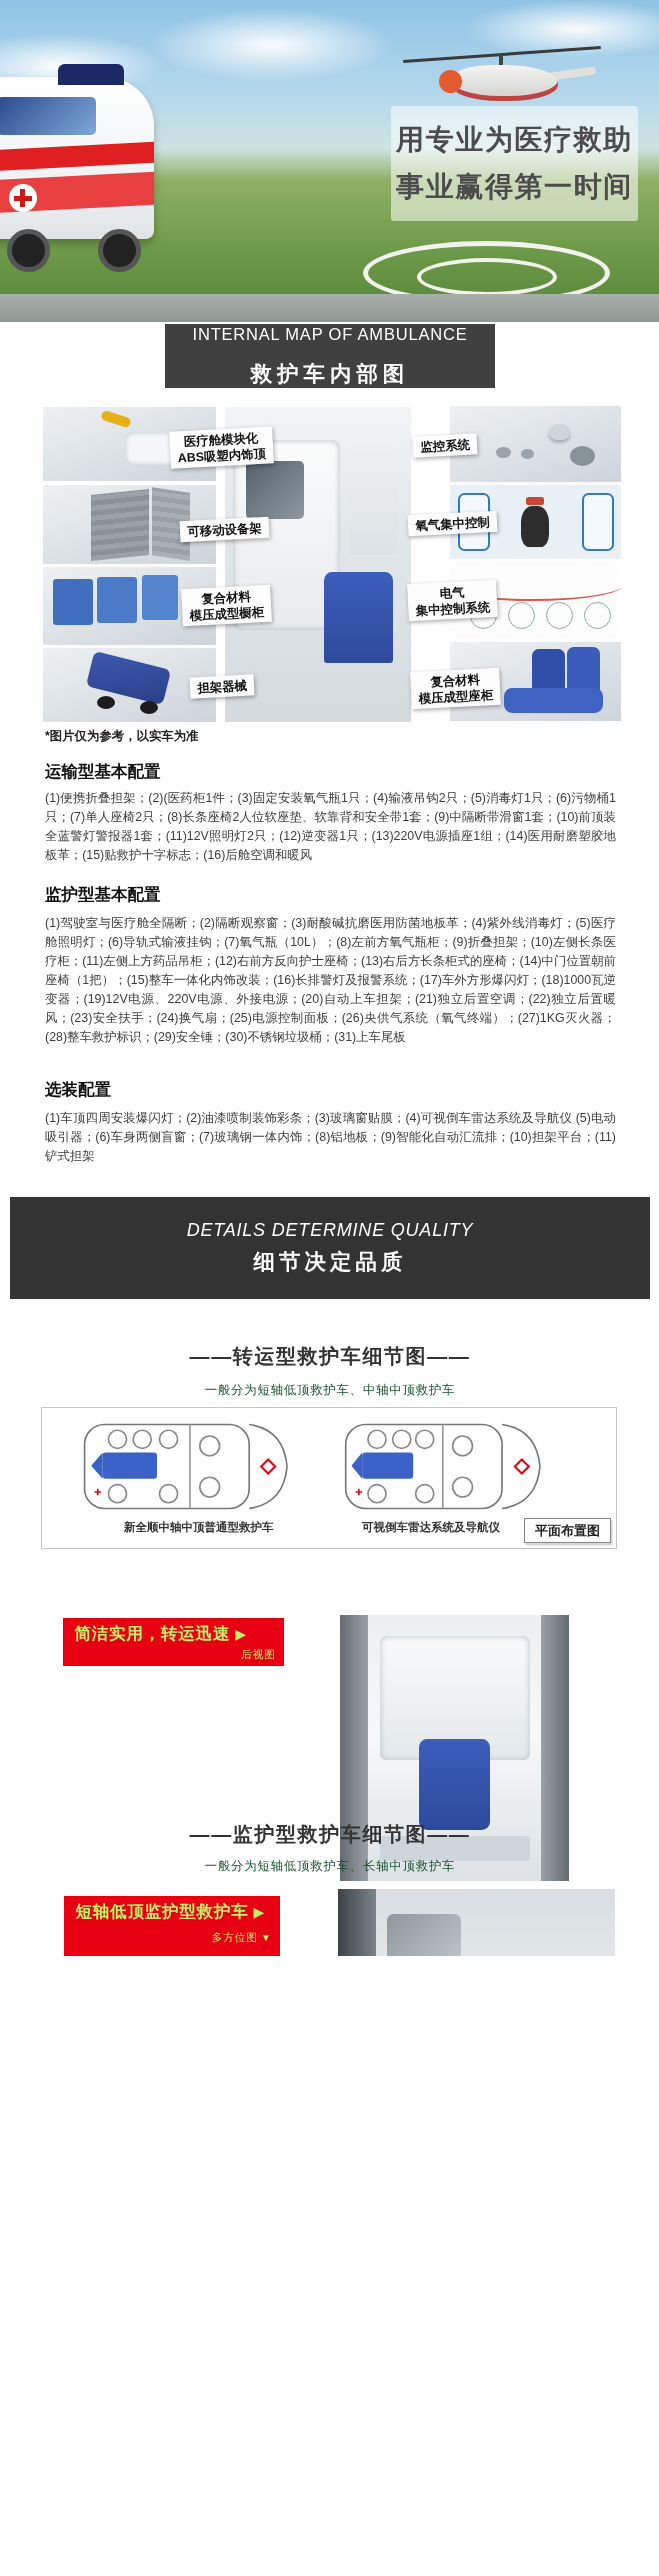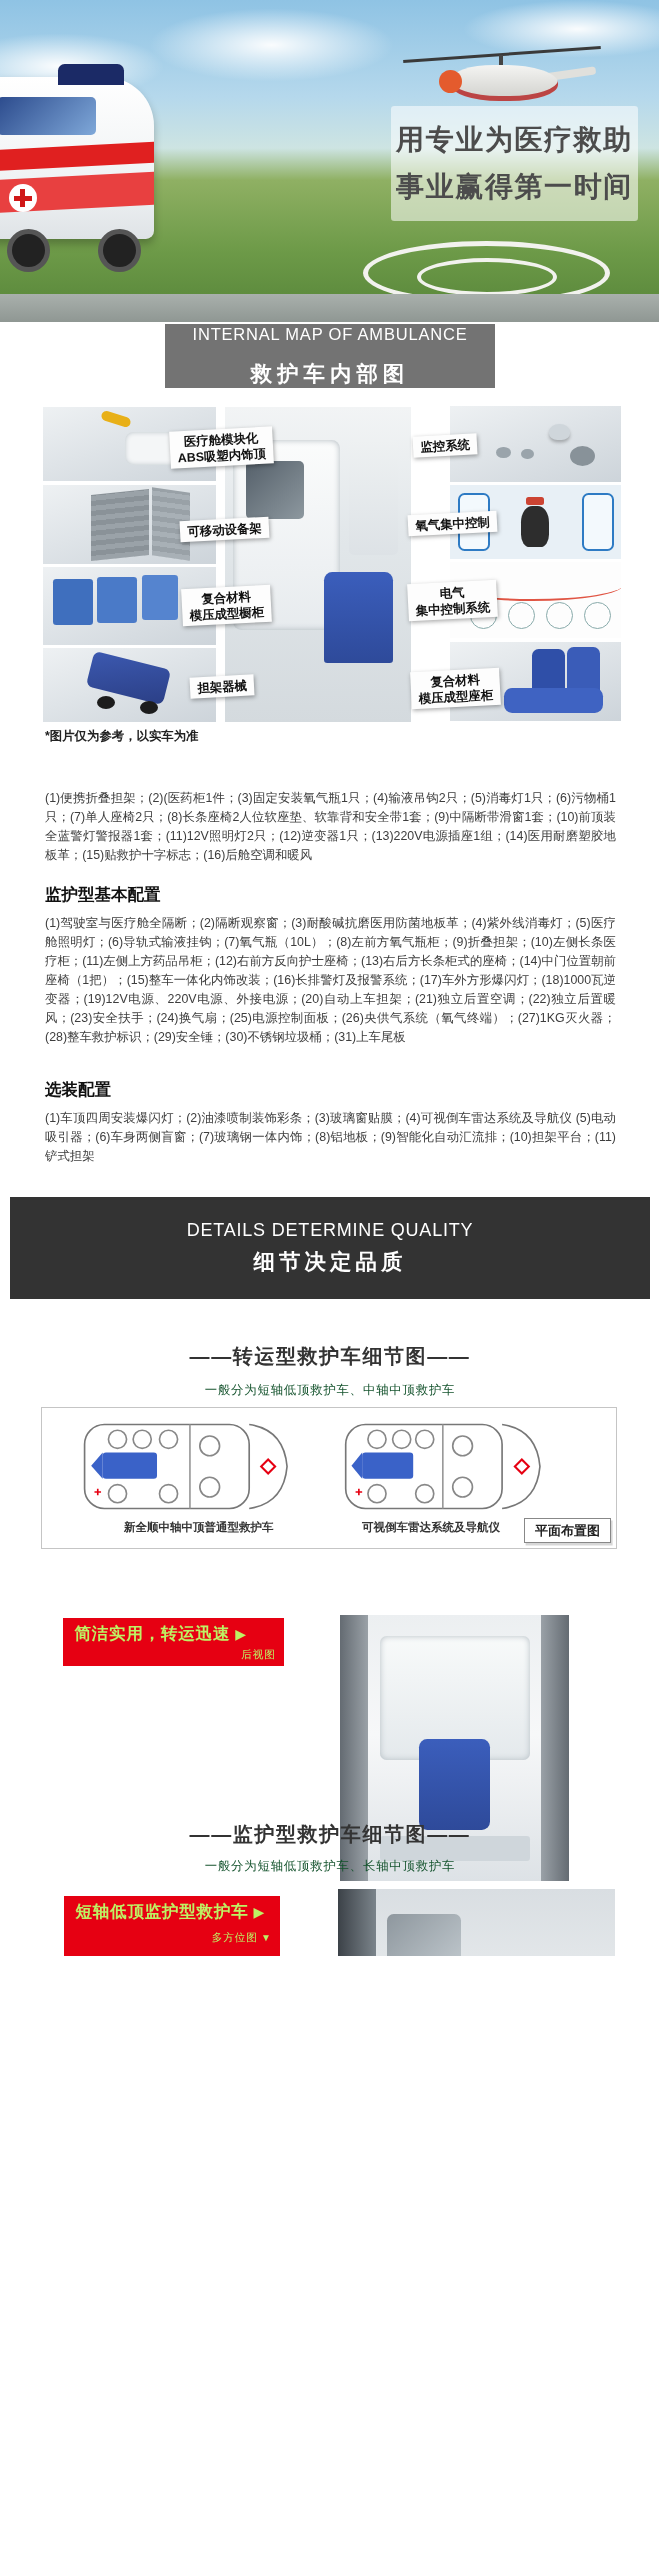--- a/index.html
+++ b/index.html
@@ -29,41 +29,41 @@
   .amb-wheel{position:absolute;bottom:0;width:43px;height:43px;background:#222;border-radius:50%;border:5px solid #555;box-sizing:border-box;}
   
   .heli{position:absolute;left:403px;top:45px;width:198px;height:74px;}
   .heli-rotor{position:absolute;left:0;top:8.2px;width:198px;height:3.3px;background:#3a3a3a;transform:rotate(-4deg);}
   .heli-mast{position:absolute;left:96px;top:10px;width:4.1px;height:11.5px;background:#444;}
   .heli-body{position:absolute;left:48px;top:20px;width:107px;height:36px;background:linear-gradient(180deg,#f4f4f2,#cfcfcb);border-radius:40% 50% 45% 45%;box-shadow:inset 0 -5px 0 #b44;}
   .heli-tail{position:absolute;left:140px;top:25px;width:53px;height:8.2px;background:#e0e0dc;transform:rotate(-8deg);border-radius:3.3px;}
   .heli-nose{position:absolute;left:36px;top:25px;width:23px;height:23px;background:#e45b2d;border-radius:50%;}
 
   
-  .banner-red{position:absolute;left:165px;top:324px;width:330px;height:64px;background:#737373;color:#fff;
+  .banner-red{position:absolute;left:165px;top:324px;width:330px;height:64px;background:#404040;color:#fff;
               display:flex;flex-direction:column;justify-content:center;align-items:center;gap:15px;}
   .banner-red .en{font-size:16.5px;letter-spacing:0.8px;}
   .banner-red .zh{font-size:21.4px;font-weight:bold;letter-spacing:5px;}
 
   
   .collage{position:absolute;left:40px;top:404px;width:584px;height:328px;}
   .photo{position:absolute;overflow:hidden;background:linear-gradient(160deg,#eef1f3 0%,#dfe4e8 45%,#cdd4da 100%);}
   .tag{position:absolute;background:#fdfdfd;box-shadow:0.8px 1.6px 4.1px rgba(0,0,0,.35);padding:2.5px 7.4px;
        font-size:12.4px;font-weight:bold;color:#111;text-align:center;line-height:1.3;transform:rotate(-3deg);white-space:nowrap;z-index:5;}
   .tag span{display:block;}
   .tag span:empty{display:none;}
   .note{position:absolute;left:45px;top:728px;font-size:12.4px;font-weight:bold;color:#222;}
 
   
   .cfg-h{position:absolute;left:45px;width:569px;font-size:16.5px;font-weight:bold;color:#111;}
   .cfg-b{position:absolute;left:45px;width:571px;font-size:12.4px;line-height:19px;color:#3d3d3d;text-align:justify;}
 
   
   .banner-dark{position:absolute;background:#333333;color:#fff;display:flex;flex-direction:column;justify-content:center;align-items:center;gap:6.6px;}
-  .banner-dark .en{font-size:18px;letter-spacing:0.8px;}
+  .banner-dark .en{font-size:18px;letter-spacing:0.8px;font-style:italic;}
   .banner-dark .zh{font-size:21.4px;font-weight:bold;letter-spacing:4.1px;}
 
   
   .sec-title{position:absolute;left:0;width:660px;text-align:center;font-size:20px;font-weight:bold;color:#333;letter-spacing:1.6px;}
   .sec-sub{position:absolute;left:0;width:660px;text-align:center;font-size:12.4px;color:#14532d;letter-spacing:0.8px;}
 
   
   .floorplan{position:absolute;left:41px;top:1407px;width:576px;height:142px;border:0.8px solid #c5c5c5;background:#fff;box-sizing:border-box;}
   .van{position:absolute;top:5px;}
   .fp-cap{position:absolute;top:112px;font-size:11.5px;font-weight:bold;color:#333;white-space:nowrap;}
@@ -196,20 +196,21 @@
       <span>担架器械</span>
     </div>
     <div class="tag" style="left:371px;top:266px;">
       <span>复合材料</span>
         <span>模压成型座柜</span>
     </div>
   </div>
 
   <div class="note">*图片仅为参考，以实车为准</div>
 
+  <div class="cfg-h" style="top:761px;">运输型基本配置</div>
   <div class="cfg-b" style="top:789px;">(1)便携折叠担架；(2)(医药柜1件；(3)固定安装氧气瓶1只；(4)输液吊钩2只；(5)消毒灯1只；(6)污物桶1只；(7)单人座椅2只；(8)长条座椅2人位软座垫、软靠背和安全带1套；(9)中隔断带滑窗1套；(10)前顶装全蓝警灯警报器1套；(11)12V照明灯2只；(12)逆变器1只；(13)220V电源插座1组；(14)医用耐磨塑胶地板革；(15)贴救护十字标志；(16)后舱空调和暖风</div>
 
   <div class="cfg-h" style="top:884px;">监护型基本配置</div>
   <div class="cfg-b" style="top:914px;">(1)驾驶室与医疗舱全隔断；(2)隔断观察窗；(3)耐酸碱抗磨医用防菌地板革；(4)紫外线消毒灯；(5)医疗舱照明灯；(6)导轨式输液挂钩；(7)氧气瓶（10L）；(8)左前方氧气瓶柜；(9)折叠担架；(10)左侧长条医疗柜；(11)左侧上方药品吊柜；(12)右前方反向护士座椅；(13)右后方长条柜式的座椅；(14)中门位置朝前座椅（1把）；(15)整车一体化内饰改装；(16)长排警灯及报警系统；(17)车外方形爆闪灯；(18)1000瓦逆变器；(19)12V电源、220V电源、外接电源；(20)自动上车担架；(21)独立后置空调；(22)独立后置暖风；(23)安全扶手；(24)换气扇；(25)电源控制面板；(26)央供气系统（氧气终端）；(27)1KG灭火器；(28)整车救护标识；(29)安全锤；(30)不锈钢垃圾桶；(31)上车尾板</div>
 
   <div class="cfg-h" style="top:1079px;">选装配置</div>
   <div class="cfg-b" style="top:1109px;">(1)车顶四周安装爆闪灯；(2)油漆喷制装饰彩条；(3)玻璃窗贴膜；(4)可视倒车雷达系统及导航仪 (5)电动吸引器；(6)车身两侧盲窗；(7)玻璃钢一体内饰；(8)铝地板；(9)智能化自动汇流排；(10)担架平台；(11)铲式担架</div>
 
   <div class="banner-dark" style="left:10px;top:1197px;width:640px;height:102px;">
     <div class="en">DETAILS DETERMINE QUALITY</div>

